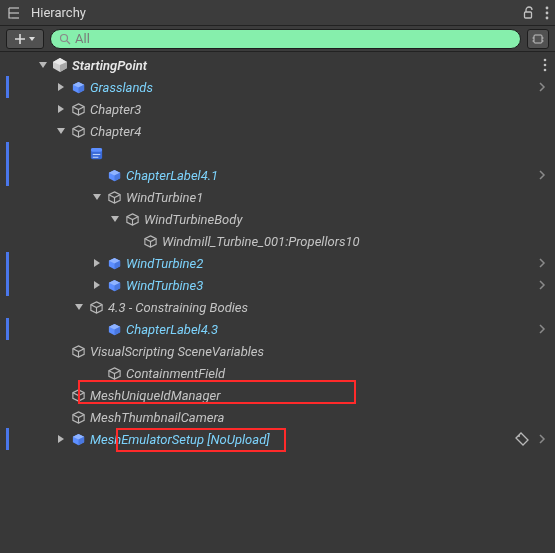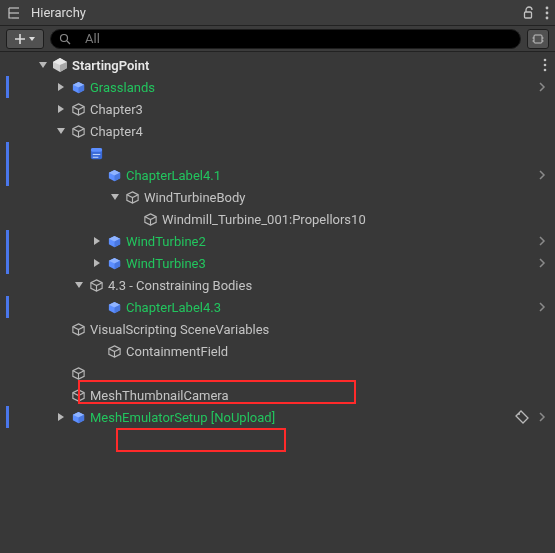--- a/index.html
+++ b/index.html
@@ -36,59 +36,60 @@
     width: 38px; height: 20px;
     background: #515151;
     border: 1px solid #1d1d1d;
     border-radius: 3px;
     display: flex; align-items: center; justify-content: center;
     color: #dcdcdc;
     gap: 2px;
   }
   .search {
     flex: 1; height: 20px;
-    background: #000000;
+    background: #86efac;
     border: 1px solid #1d1d1d;
     border-radius: 10px;
     display: flex; align-items: center;
     padding: 0 8px;
     color: #7a7a7a;
-    gap: 14px;
+    gap: 4px;
   }
   .search svg { flex-shrink: 0; }
   .search-right {
     width: 22px; height: 20px;
     background: #515151;
     border: 1px solid #1d1d1d;
     border-radius: 3px;
     display: flex; align-items: center; justify-content: center;
   }
   .tree { flex: 1; overflow: auto; padding-top: 2px; }
   .row {
     position: relative;
     height: 22px;
     display: flex; align-items: center;
     padding-right: 8px;
+    font-style: italic;
   }
   .row .indent { display: flex; align-items: center; height: 100%; }
   .guide {
     width: 3px; height: 22px;
     margin-left: 6px; margin-right: 9px;
     background: transparent;
   }
   .guide.on { background: #4c7eff; opacity: 0.9; }
   .twisty {
     width: 14px; height: 14px;
     display: flex; align-items: center; justify-content: center;
     color: #b8b8b8; flex-shrink: 0;
   }
   .twisty.blank { visibility: hidden; }
   .ico { width: 16px; height: 16px; margin: 0 4px 0 2px; flex-shrink: 0; display:flex; align-items:center; justify-content:center; }
   .lbl { white-space: nowrap; }
-  .lbl.blue { color: #22c55e; }
+  .lbl.blue { color: #7dd3fc; }
   .lbl.bold { font-weight: 600; color: #e8e8e8; }
   .row .chev-right {
     margin-left: auto;
     color: #8a8a8a;
   }
   .hl {
     position: absolute;
     border: 2px solid #ff2a2a;
     pointer-events: none;
   }
@@ -283,20 +284,36 @@
           </span>
           <span class="lbl blue">ChapterLabel4.1</span>
           <span class="chev-right">
             <svg width="10" height="10" viewBox="0 0 10 10">
               <path d="M3 1 L7 5 L3 9" stroke="#8a8a8a" stroke-width="1.5" fill="none"></path>
             </svg>
           </span>
         </div>
         <div class="row">
           <span class="guide "></span>
+          <span class="indent" style="width:72px"></span>
+          <span class="twisty">
+            <svg width="10" height="10" viewBox="0 0 10 10">
+              <path d="M1 2 L9 2 L5 8 Z" fill="#b8b8b8"></path>
+            </svg>
+          </span>
+          <span class="ico">
+            <svg width="15" height="15" viewBox="0 0 16 16">
+              <polygon points="8,2 14,5 14,11 8,14 2,11 2,5" fill="none" stroke="#b8b8b8" stroke-width="1.2"></polygon>
+              <path d="M2 5 L8 8 L14 5 M8 8 V14" stroke="#b8b8b8" stroke-width="1.2" fill="none"></path>
+            </svg>
+          </span>
+          <span class="lbl ">WindTurbine1</span>
+        </div>
+        <div class="row">
+          <span class="guide "></span>
           <span class="indent" style="width:90px"></span>
           <span class="twisty">
             <svg width="10" height="10" viewBox="0 0 10 10">
               <path d="M1 2 L9 2 L5 8 Z" fill="#b8b8b8"></path>
             </svg>
           </span>
           <span class="ico">
             <svg width="15" height="15" viewBox="0 0 16 16">
               <polygon points="8,2 14,5 14,11 8,14 2,11 2,5" fill="none" stroke="#b8b8b8" stroke-width="1.2"></polygon>
               <path d="M2 5 L8 8 L14 5 M8 8 V14" stroke="#b8b8b8" stroke-width="1.2" fill="none"></path>
@@ -441,20 +458,21 @@
             <svg width="10" height="10" viewBox="0 0 10 10">
               <path d="M2 1 L8 5 L2 9 Z" fill="#b8b8b8"></path>
             </svg>
           </span>
           <span class="ico">
             <svg width="15" height="15" viewBox="0 0 16 16">
               <polygon points="8,2 14,5 14,11 8,14 2,11 2,5" fill="none" stroke="#b8b8b8" stroke-width="1.2"></polygon>
               <path d="M2 5 L8 8 L14 5 M8 8 V14" stroke="#b8b8b8" stroke-width="1.2" fill="none"></path>
             </svg>
           </span>
+          <span class="lbl ">MeshUniqueIdManager</span>
         </div>
         <div class="row">
           <span class="guide "></span>
           <span class="indent" style="width:36px"></span>
           <span class="twisty blank">
             <svg width="10" height="10" viewBox="0 0 10 10">
               <path d="M2 1 L8 5 L2 9 Z" fill="#b8b8b8"></path>
             </svg>
           </span>
           <span class="ico">

